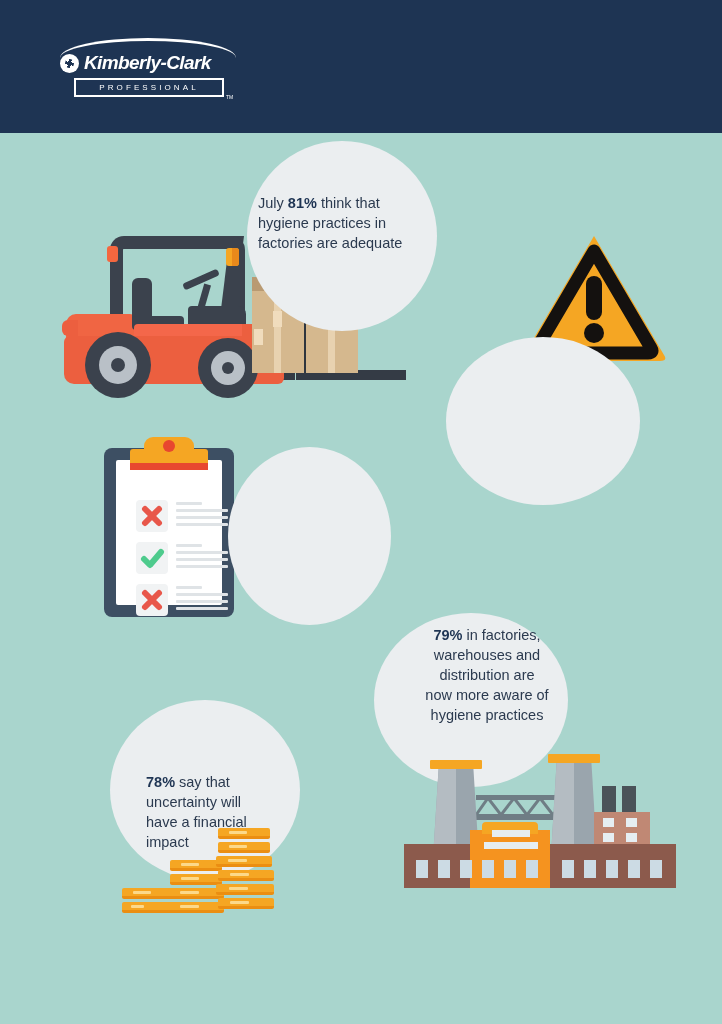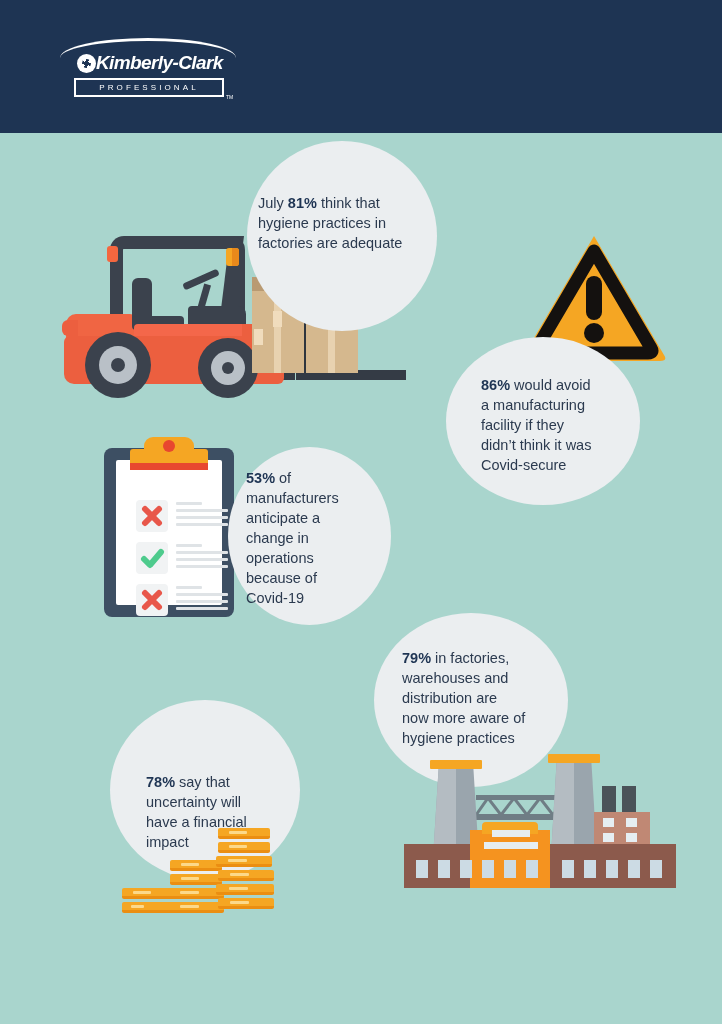--- a/index.html
+++ b/index.html
@@ -19,22 +19,22 @@
   }
   .logo-wrap {
     position:absolute; left:60px; top:38px; width:176px; height:72px;
   }
   .logo-arc {
     position:absolute; left:0; top:0; width:176px; height:20px;
     border-top:3px solid #ffffff;
     border-radius:50% / 100% 100% 0 0;
   }
   .logo-row {
-    position:absolute; left:17px; top:12px; width:170px; height:26px;
-    display:flex; align-items:center; 
+    position:absolute; left:0; top:12px; width:170px; height:26px;
+    display:flex; align-items:center; gap:5px;
   }
   .logo-mark {
     width:19px; height:19px; border-radius:50%;
     background:#ffffff; position:relative; flex:0 0 auto;
   }
   .logo-mark::before {
     content:""; position:absolute; left:50%; top:50%;
     width:9px; height:9px; margin:-4.5px 0 0 -4.5px;
     border-radius:50%;
     background:
@@ -83,21 +83,21 @@
   }
   .bubble-text b { font-weight:bold; color:#1e3453; }
 
   #bub-31 { left:247px; top:141px;  width:190px; height:190px; }
   #txt-31 { left:258px; top:193px;  width:186px; }
   #bub-86 { left:446px; top:337px;  width:194px; height:168px; }
   #txt-86 { left:481px; top:375px;  width:150px; }
   #bub-53 { left:228px; top:447px;  width:163px; height:178px; }
   #txt-53 { left:246px; top:468px;  width:124px; }
   #bub-79 { left:374px; top:613px;  width:194px; height:174px; }
-  #txt-79 { left:402px; top:648px;  width:170px; }
+  #txt-79 { left:402px; top:625px;  width:170px;text-align:center; }
   #bub-78 { left:110px; top:700px;  width:190px; height:180px; }
   #txt-78 { left:146px; top:772px;  width:150px; }
 
   
   .forklift { position:absolute; left:60px; top:228px; width:300px; height:170px; }
   .fl-mast-back  { position:absolute; left:223px; top:0;   width:12px; height:152px; background:#343b45; }
   .fl-mast-front { position:absolute; left:236px; top:12px; width:11px; height:140px; background:#2e353e; }
   .fl-fork-h { position:absolute; left:236px; top:142px; width:110px; height:10px; background:#343b45; }
   .fl-carriage { position:absolute; left:232px; top:52px; width:12px; height:92px; background:#3c444f; }
   .fl-cab-frame {
@@ -329,25 +329,20 @@
   <div class="warning">
     <svg width="146" height="127" viewBox="0 0 146 127">
       <path d="M73 2 L143 121 Q147 127 139 127 L7 127 Q-1 127 3 121 Z" fill="#f5a623"></path>
       <path d="M73 17 L130 114 Q133 119 127 119 L19 119 Q13 119 16 114 Z" fill="none" stroke="#14110f" stroke-width="13" stroke-linejoin="round"></path>
       <rect x="65" y="42" width="16" height="44" rx="8" fill="#14110f"></rect>
       <circle cx="73" cy="99" r="10" fill="#14110f"></circle>
     </svg>
   </div>
 
   <div class="bubble" id="bub-86"></div>
-  <div class="bubble-text" id="txt-86"><b>86%</b><span> would avoid
-a manufacturing
-facility if they
-didn’t think it was
-Covid-secure</span></div>
 
   <div class="clipboard">
     <div class="cb-board"></div>
     <div class="cb-paper">
       <div class="cb-row r1">
         <div class="cb-check"></div>
         <svg class="cb-mark" viewBox="0 0 32 32">
           <path d="M9 9 L23 23 M23 9 L9 23" stroke="#e8574a" stroke-width="6" stroke-linecap="round"></path>
         </svg>
         <div class="cb-lines">
@@ -382,27 +377,20 @@
         </div>
       </div>
     </div>
     <div class="cb-clip-top"></div>
     <div class="cb-clip-body"></div>
     <div class="cb-clip-red"></div>
     <div class="cb-clip-dot"></div>
   </div>
 
   <div class="bubble" id="bub-53"></div>
-  <div class="bubble-text" id="txt-53"><b>53%</b><span> of
-manufacturers
-anticipate a
-change in
-operations
-because of
-Covid-19</span></div>
 
   <div class="bubble" id="bub-79"></div>
   <div class="bubble-text" id="txt-79"><b>79%</b><span> in factories,
 warehouses and
 distribution are
 now more aware of
 hygiene practices</span></div>
 
   <div class="factory">
 

